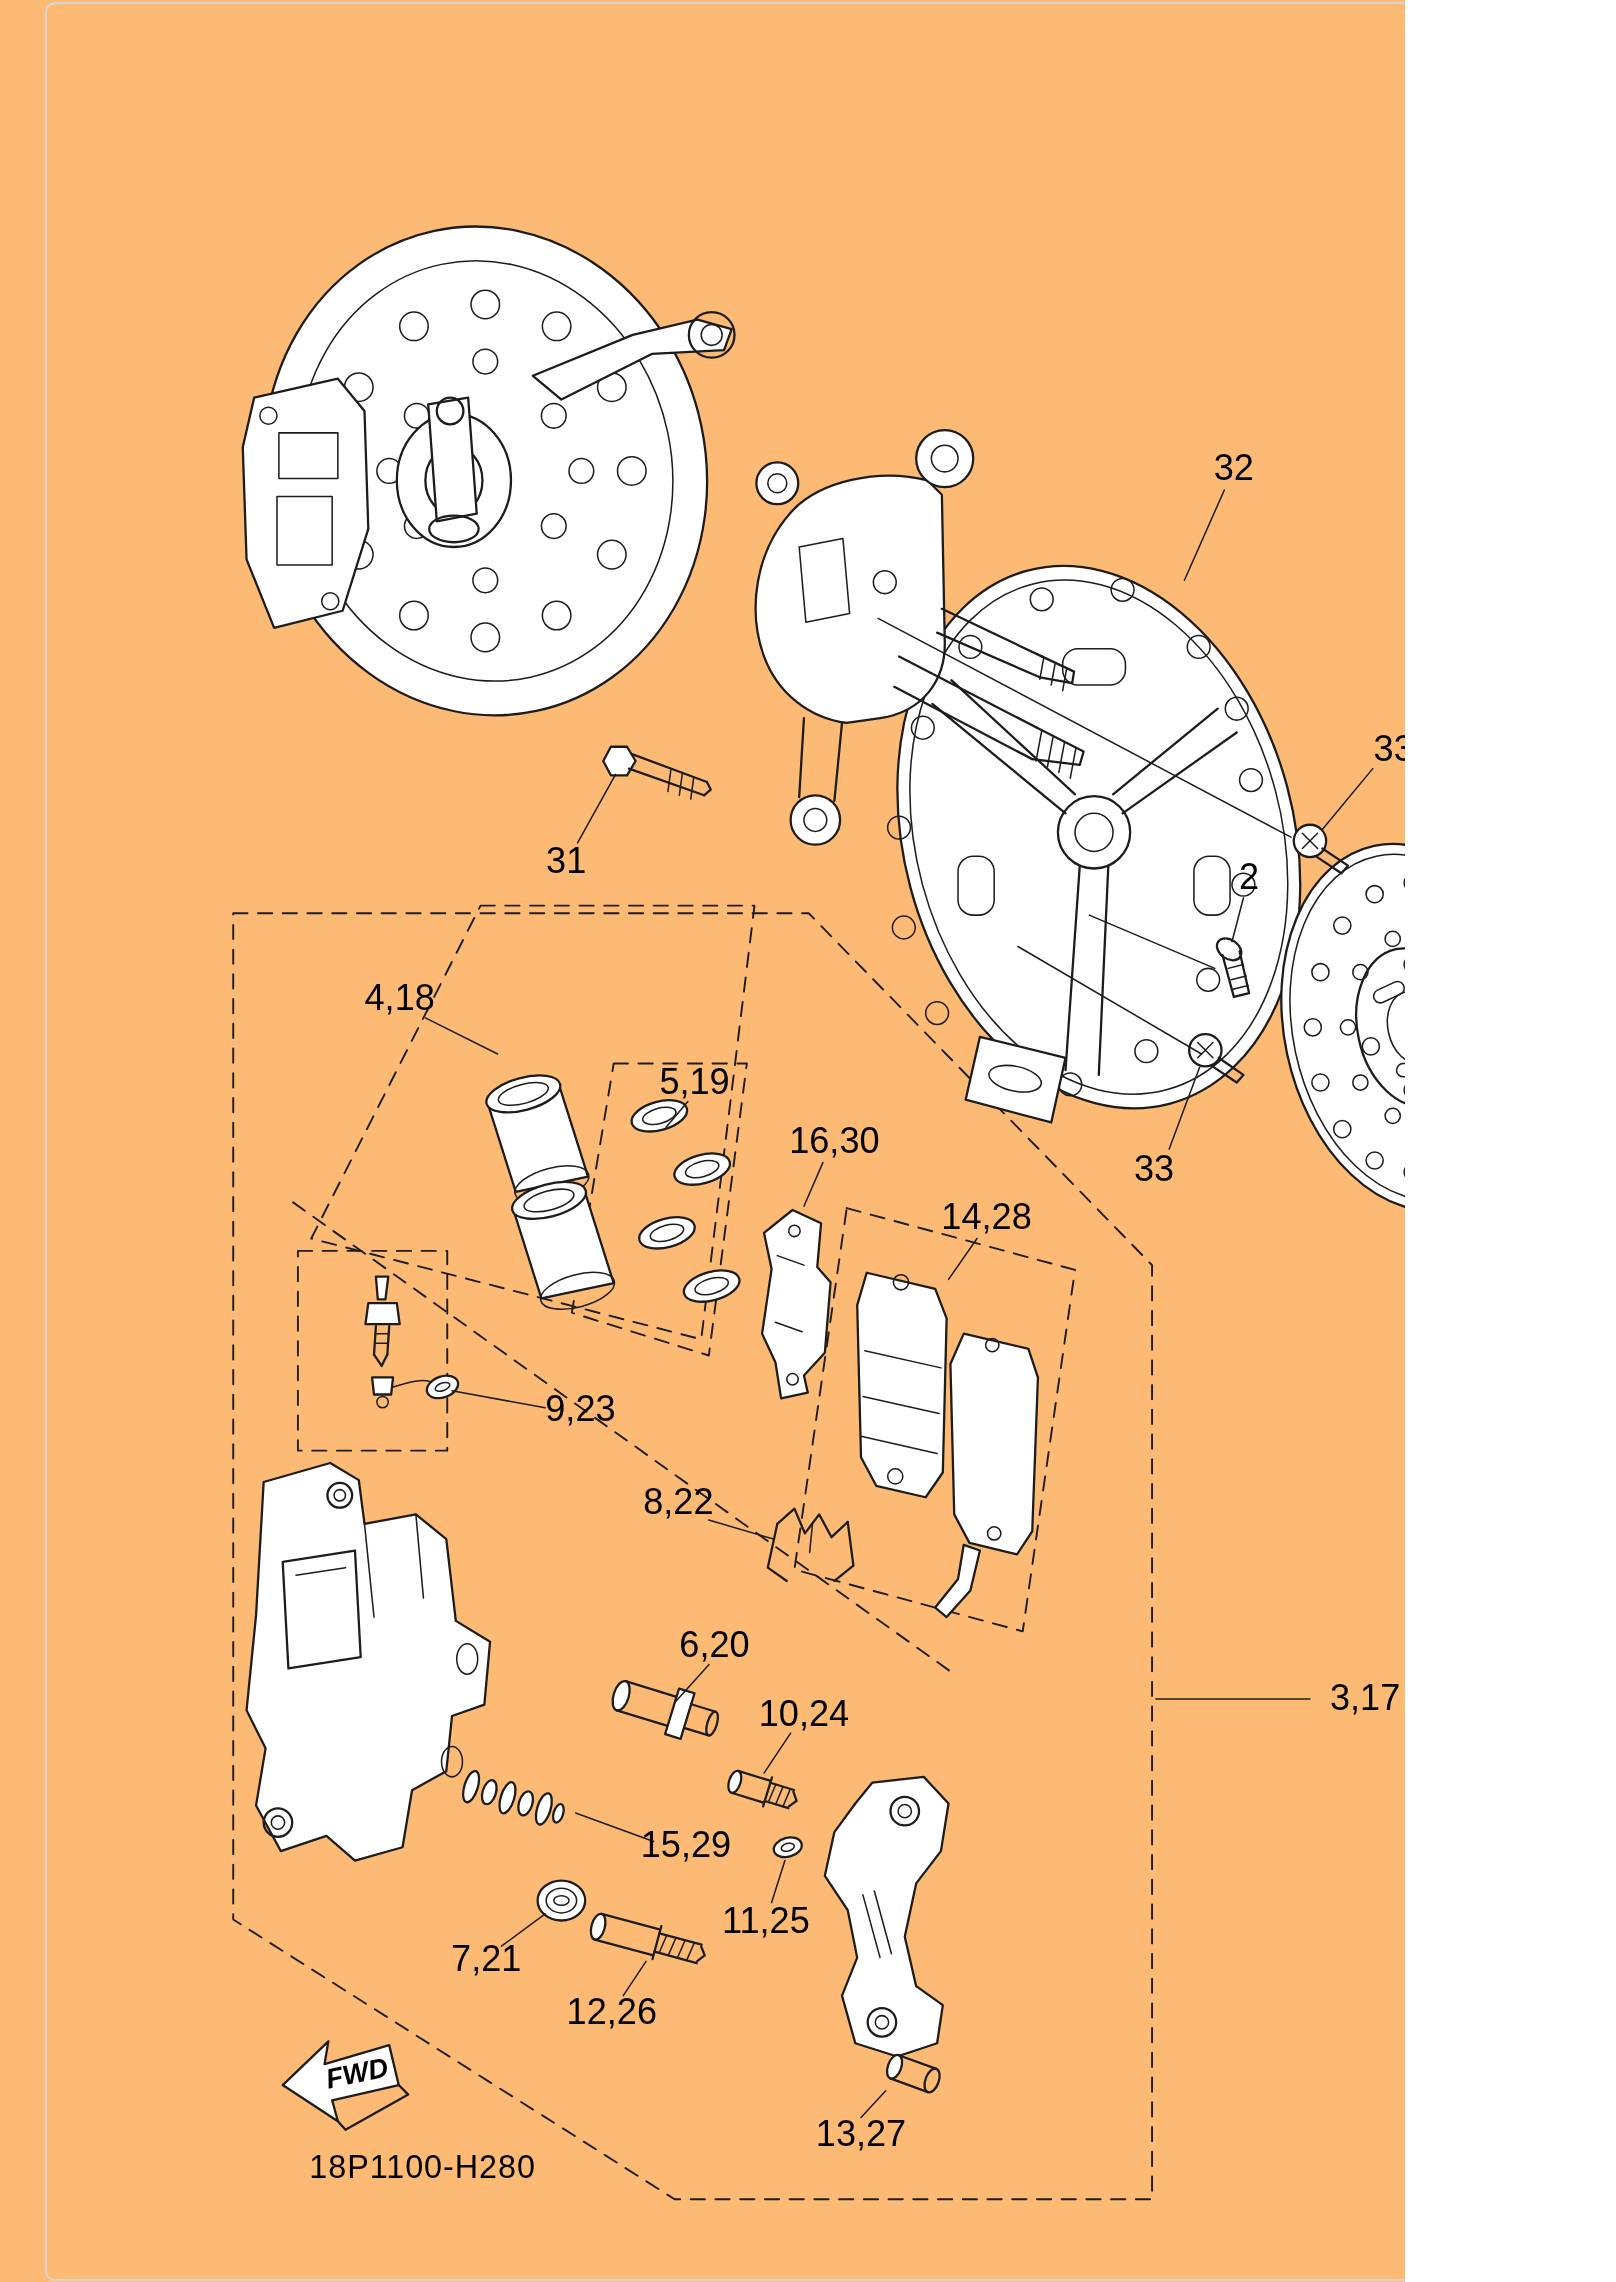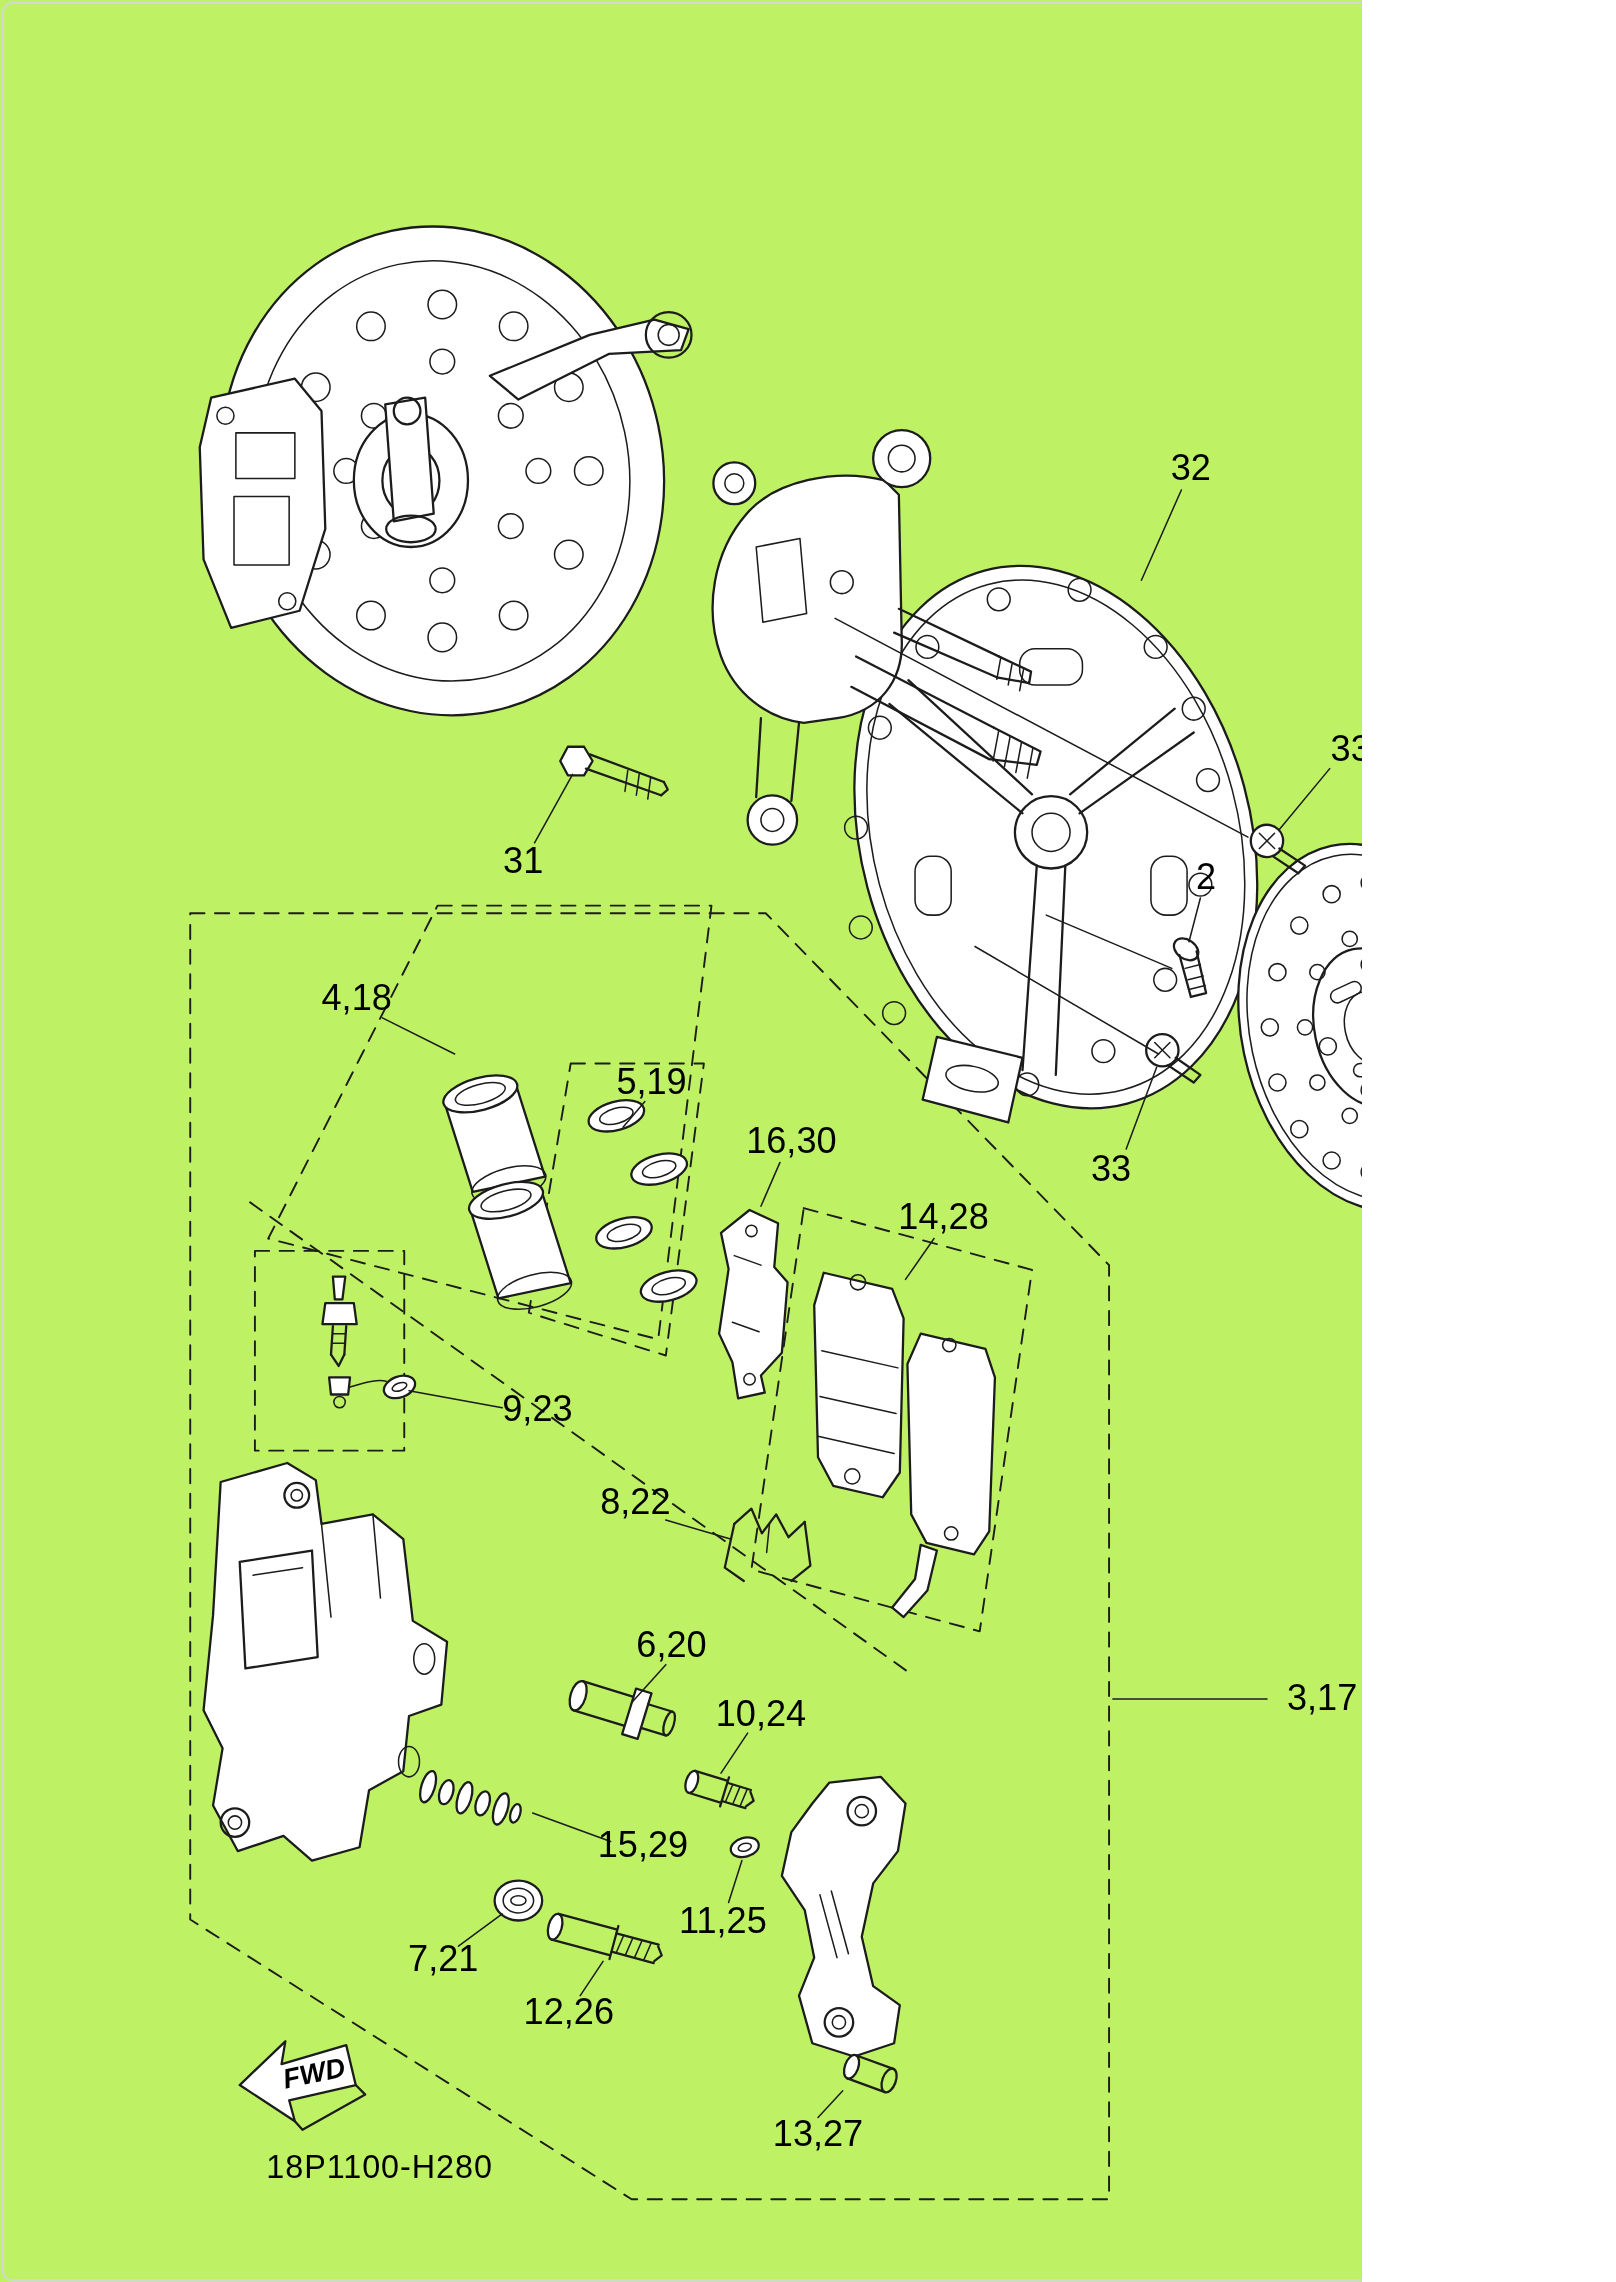--- a/index.html
+++ b/index.html
@@ -1,16 +1,16 @@
 <!DOCTYPE html>
 <html style="font-size:15px"><head>
 <meta charset="utf-8">
 <style>
   html,body{margin:0;padding:0;background:#fff;}
-  .page{position:relative;width:1362px;height:2283px;background:#bef264;overflow:hidden;}
+  .page{position:relative;width:1362px;height:2283px;background:#fdba74;overflow:hidden;padding-left:43px;}
   svg{display:block;}
   .ln{fill:none;stroke:#1c1c1c;stroke-width:2.4;stroke-linejoin:round;stroke-linecap:round;}
   .thin{stroke-width:1.6;}
   .med{stroke-width:2;}
   .dash{stroke-dasharray:15 11;}
   .wfill{fill:#ffffff;}
   .lbl{font-family:"Liberation Sans",sans-serif;font-size:38px;fill:#000;}
   .code{font-family:"Liberation Sans",sans-serif;font-size:34px;fill:#000;letter-spacing:1px;}
   .fwd{font-family:"Liberation Sans",sans-serif;font-size:29px;font-weight:bold;font-style:italic;fill:#000;}
 </style>

